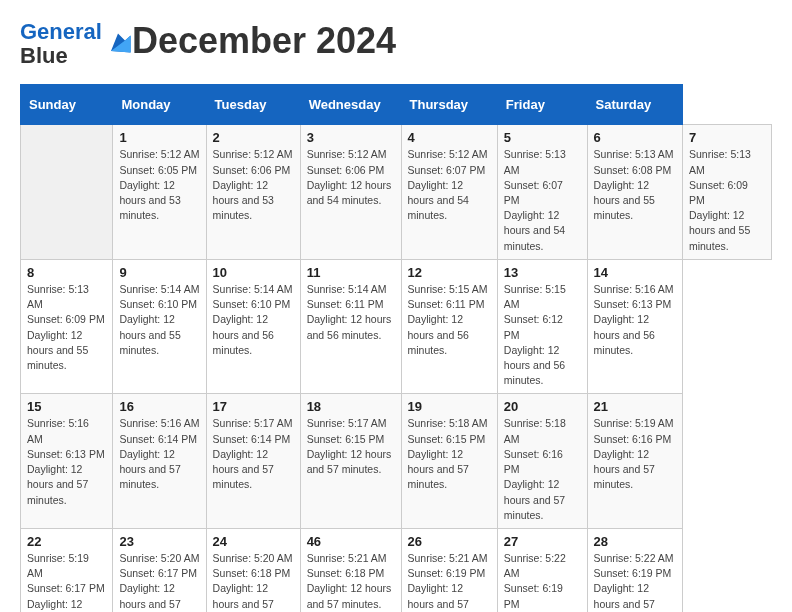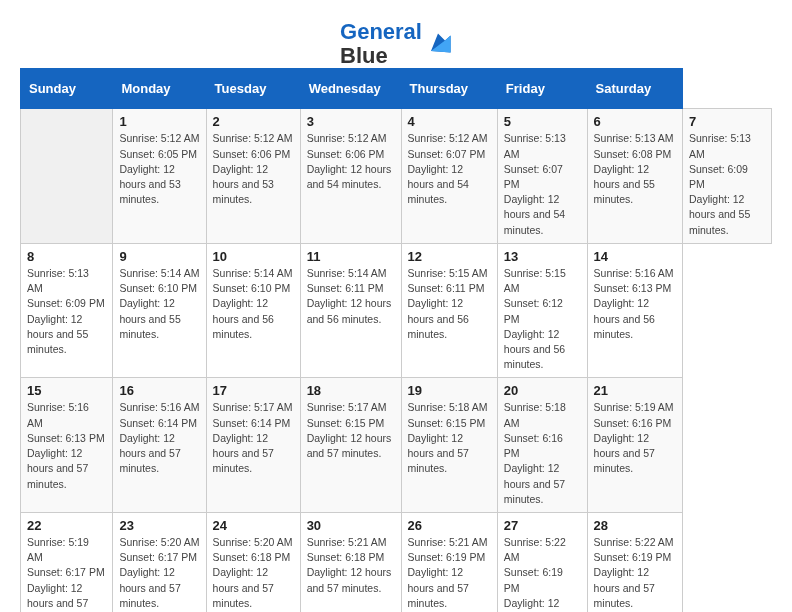--- a/index.html
+++ b/index.html
@@ -5,22 +5,23 @@
     * { box-sizing: border-box; margin: 0; padding: 0; }
     body {
       font-family: Arial, Helvetica, sans-serif;
       background: #fff;
       width: 792px;
       min-height: 612px;
       padding: 20px;
     }
     .header {
       display: flex;
-      justify-content: center;
+      justify-content: flex-start;
       align-items: flex-start;
+      margin-bottom: 16px;
     }
     .logo {
       display: flex;
       align-items: center;
     }
     .logo-text {
       font-size: 22px;
       font-weight: bold;
       color: #333;
       line-height: 1.1;
@@ -98,20 +99,21 @@
       <div style="display:flex; align-items:center;">
         <span class="logo-text"><span>General</span><br>Blue</span>
         <svg class="logo-icon" viewBox="0 0 40 40" xmlns="http://www.w3.org/2000/svg">
           <polygon points="10,30 20,5 30,15 38,8 38,32" fill="#1565c0"></polygon>
           <polygon points="10,30 30,15 38,8 38,32" fill="#42a5f5"></polygon>
         </svg>
       </div>
     </div>
   </div>
   <div class="title-block">
+    <div class="month-title">December 2024</div>
   </div>
 </div>
 
 <table class="calendar">
   <thead>
     <tr>
     <th>Sunday</th>
         <th>Monday</th>
         <th>Tuesday</th>
         <th>Wednesday</th>
@@ -219,21 +221,21 @@
         </td>
         <td>
           <span class="day-num">23</span>
           <div class="day-detail">Sunrise: 5:20 AM<br>Sunset: 6:17 PM<br>Daylight: 12 hours and 57 minutes.</div>
         </td>
         <td>
           <span class="day-num">24</span>
           <div class="day-detail">Sunrise: 5:20 AM<br>Sunset: 6:18 PM<br>Daylight: 12 hours and 57 minutes.</div>
         </td>
         <td>
-          <span class="day-num">30</span>
+          <span class="day-num">46</span>
           <div class="day-detail">Sunrise: 5:21 AM<br>Sunset: 6:18 PM<br>Daylight: 12 hours and 57 minutes.</div>
         </td>
         <td>
           <span class="day-num">26</span>
           <div class="day-detail">Sunrise: 5:21 AM<br>Sunset: 6:19 PM<br>Daylight: 12 hours and 57 minutes.</div>
         </td>
         <td>
           <span class="day-num">27</span>
           <div class="day-detail">Sunrise: 5:22 AM<br>Sunset: 6:19 PM<br>Daylight: 12 hours and 57 minutes.</div>
         </td>

